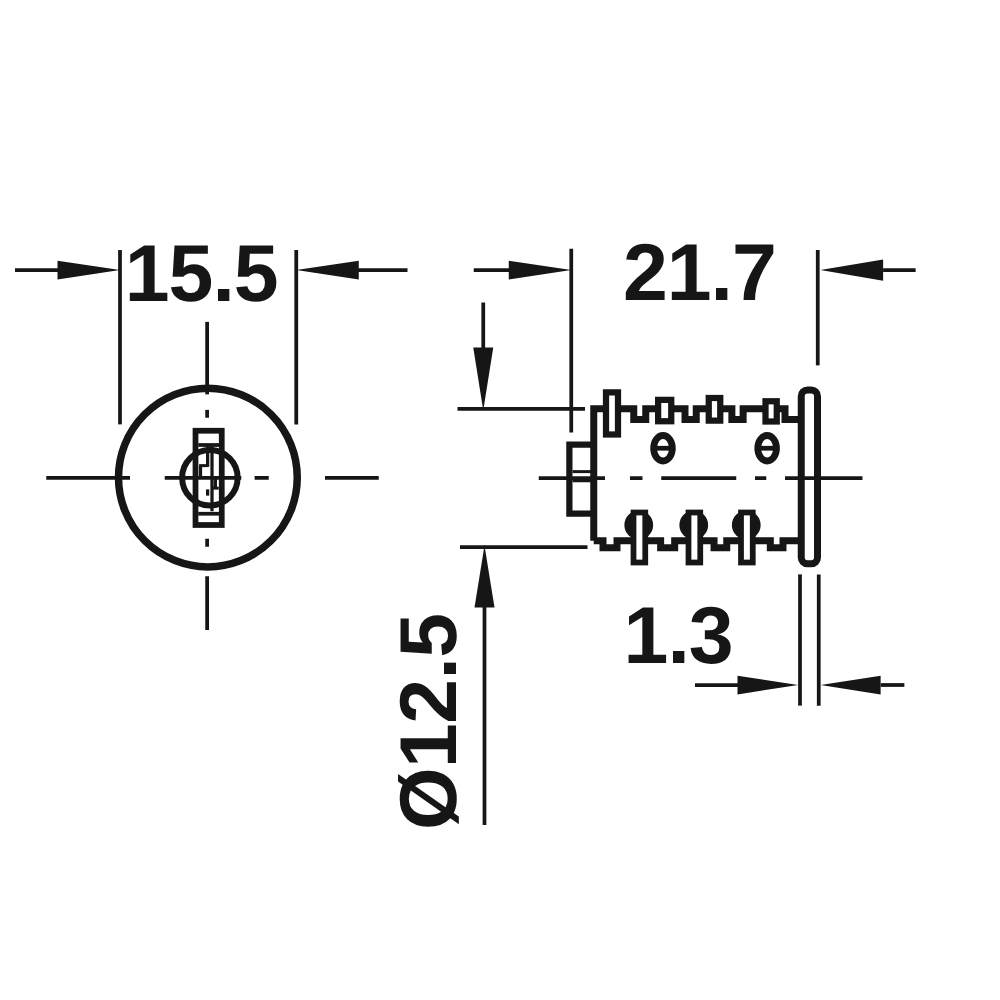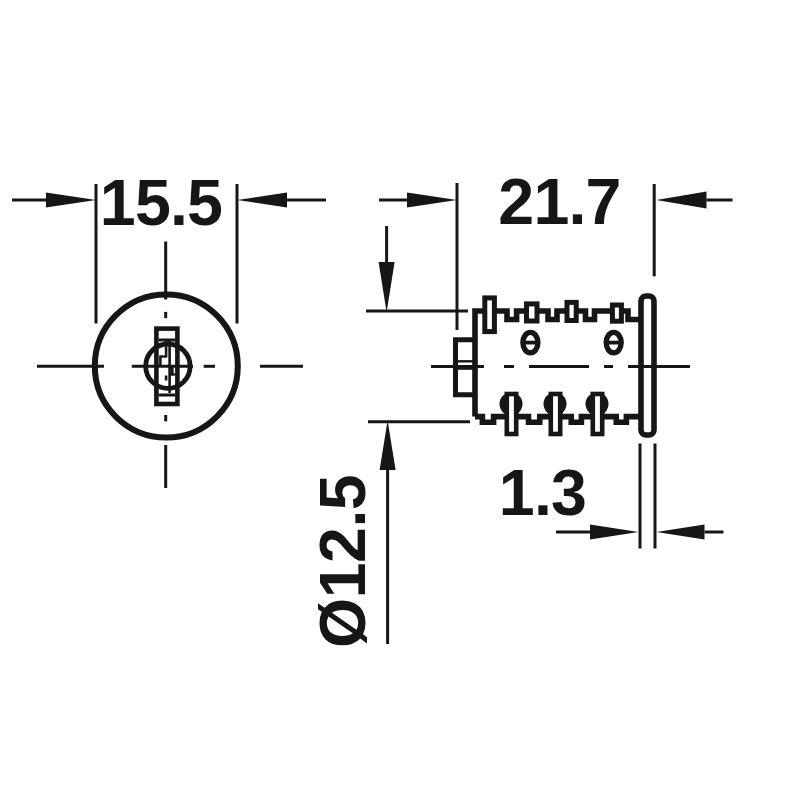--- a/index.html
+++ b/index.html
@@ -1,16 +1,16 @@
 <!DOCTYPE html>
 <html><head>
 <meta charset="utf-8">
 <style>
   html,body{margin:0;padding:0;background:#ffffff;}
-  .page{width:800px;height:672px;position:relative;background:#fde047;}
+  .page{width:800px;height:672px;position:relative;background:#fde047;margin-top:16px;}
   text{font-family:"Liberation Sans",sans-serif;font-weight:bold;fill:#161616;}
 </style>
 </head>
 <body>
 <div class="page">
 <svg width="800" height="800" viewBox="0 0 800 800">
   <rect x="0" y="0" width="800" height="800" fill="#ffffff"></rect>
   <g stroke="#161616" fill="none">
 
     <circle cx="166.3" cy="366" r="71.5" stroke-width="6"></circle>

